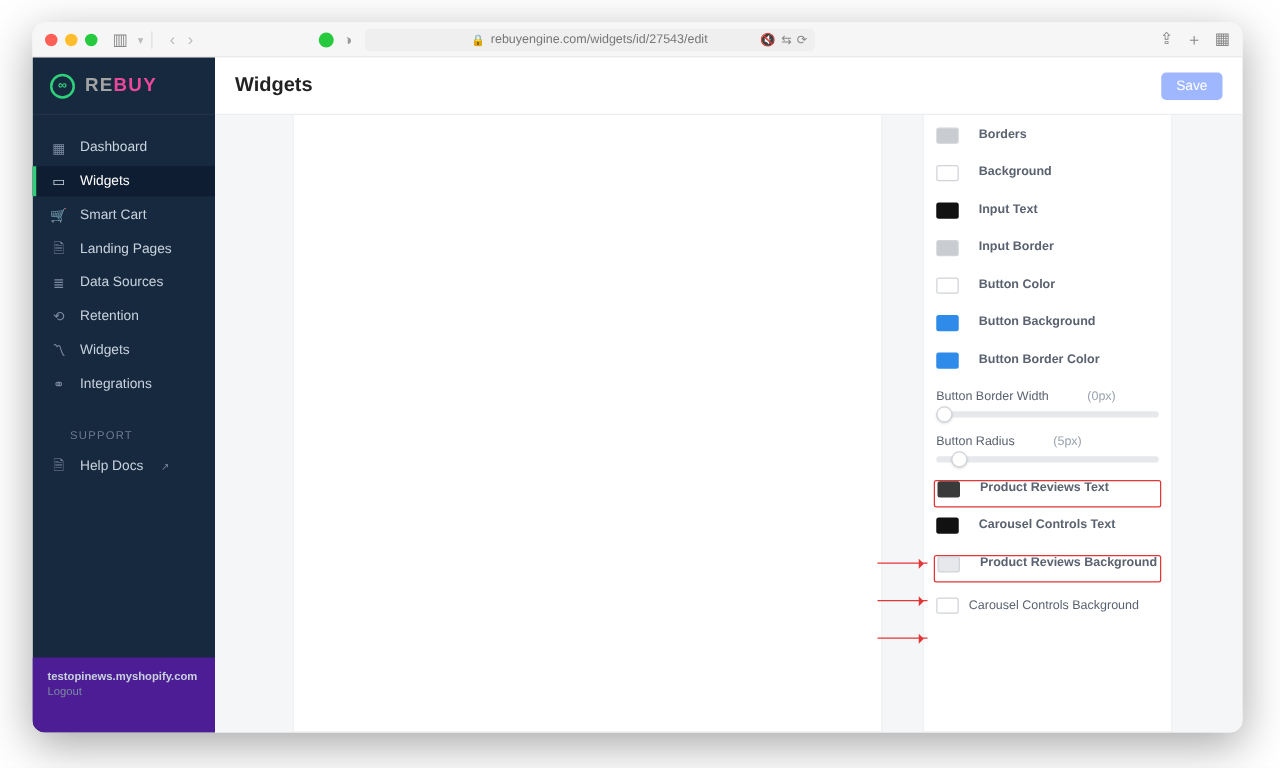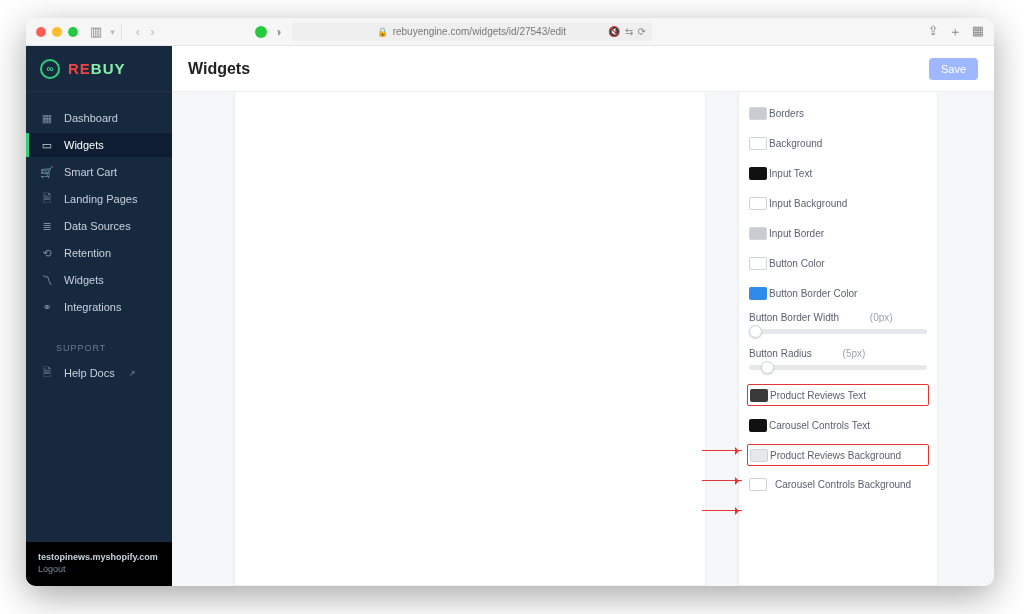--- a/index.html
+++ b/index.html
@@ -67,21 +67,21 @@
     padding-left:14px;
     gap:8px;
     border-bottom: 1px solid rgba(255,255,255,.05);
   }
   .logo-mark {
     width:20px; height:20px; border-radius:50%;
     border:2px solid #2fd07a; display:flex; align-items:center; justify-content:center;
     color:#2fd07a; font-weight:bold; font-size:10px;
   }
   .logo-text { font-weight:700; font-size:15px; letter-spacing:1px; }
-  .logo-text .re { color:#ef4444; } .logo-text .buy { color:#86efac; }
+  .logo-text .re { color:#a3a3a3; } .logo-text .buy { color:#ec4899; }
 
   .nav { padding-top:14px; }
   .nav-item {
     display:flex; align-items:center;
     height:24px;
     padding-left:14px;
     gap:10px;
     color:#c8d2dd; cursor:pointer;
     margin-bottom: 3px;
   }
@@ -93,21 +93,21 @@
   }
   .nav-ic { width:14px; text-align:center; font-size:11px; color:#7a8aa0; }
   .nav-item.active .nav-ic { color:#c8d2dd; }
 
   .support-hdr {
     padding-left:30px; margin-top:24px; font-size:9px; letter-spacing:1px; color:#6a7b92;
   }
   .ext-ic { font-size:8px; margin-left:4px; color:#7a8aa0; }
 
   .sidebar-footer {
-    margin-top:auto; background:#000000; padding:10px 12px 12px;
+    margin-top:auto; background:#4c1d95; padding:10px 12px 28px;
     font-size:9px; color:#c8d2dd;
   }
   .sidebar-footer .shop { font-weight:600; }
   .sidebar-footer .logout { color:#7a8aa0; margin-top:2px; cursor:pointer; }
 
   .main { flex:1; background:#f5f6f7; display:flex; flex-direction:column; overflow:hidden; }
   .topbar {
     height:46px;
     background:#fff;
     border-bottom:1px solid #eceef0;
@@ -138,23 +138,24 @@
     width: 200px; bottom: 0;
     background:#fff;
     border:1px solid #eceef0;
     border-top:none;
     overflow:hidden;
     font-size:10px;
     color:#6b7280;
   }
   .insp-inner { padding:10px 8px 0 8px; }
   .color-row {
-    display:flex; align-items:center; gap:2px;
+    display:flex; align-items:flex-start; gap:16px;
     height:22px; margin-bottom:8px;
     padding:0 2px;
+    font-weight:bold;
   }
   .color-row.highlight {
     border:1px solid #e33636;
     border-radius:2px;
     padding:0 2px;
     height:22px;
     margin-bottom:8px;
   }
   .swatch {
     width:18px; height:13px; border-radius:2px;
@@ -301,30 +302,30 @@
             </div>
             <div class="color-row">
               <span class="swatch" style="background:#ffffff"></span>
               <span class="row-label">Background</span>
             </div>
             <div class="color-row">
               <span class="swatch noborder" style="background:#111111"></span>
               <span class="row-label">Input Text</span>
             </div>
             <div class="color-row">
-              <span class="swatch" style="background:#ffffff"></span>
-              <span class="row-label">Input Background</span>
-            </div>
-            <div class="color-row">
               <span class="swatch" style="background:#c9ccd0"></span>
               <span class="row-label">Input Border</span>
             </div>
             <div class="color-row">
               <span class="swatch" style="background:#ffffff"></span>
               <span class="row-label">Button Color</span>
+            </div>
+            <div class="color-row">
+              <span class="swatch noborder" style="background:#2f8bea"></span>
+              <span class="row-label">Button Background</span>
             </div>
             <div class="color-row">
               <span class="swatch noborder" style="background:#2f8bea"></span>
               <span class="row-label">Button Border Color</span>
             </div>
 
             <div class="slider-block">
               <div class="slider-title">
                 <span>Button Border Width</span>
                 <span class="val">(0px)</span>

